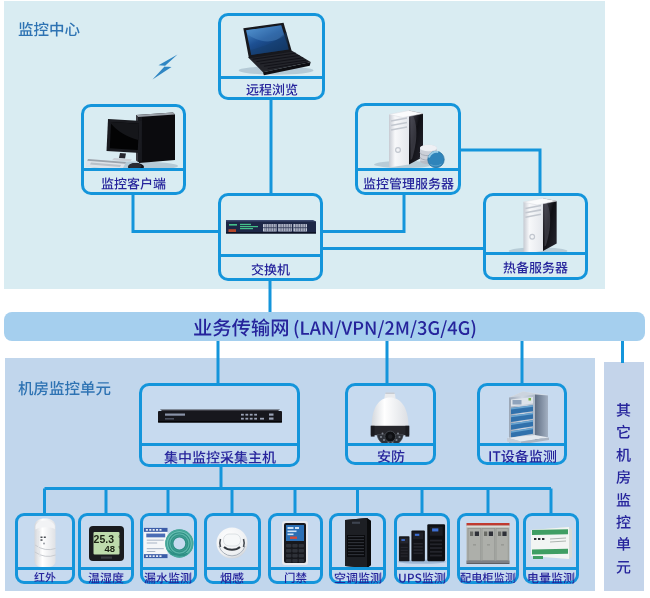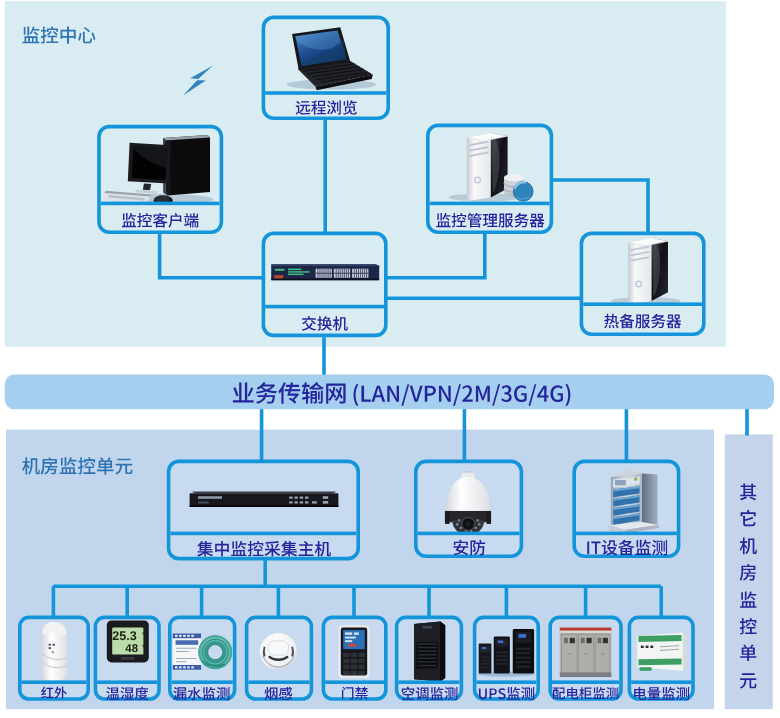--- a/index.html
+++ b/index.html
@@ -366,21 +366,21 @@
 </svg>
       </div>
       <div style="position:absolute;left:0;bottom:0;right:0;height:11px;border-top:3px solid #1495db;display:flex;align-items:center;justify-content:center">
         <svg width="22.0" height="15" viewBox="0 0 22.0 15" class="" style="margin-top:4px">
           <path transform="translate(0,11.4)" fill="#26249c" d="M0.4 -0.7 0.5 0.4C1.6 0.1 3 -0.2 4.4 -0.5L4.3 -1.5C2.8 -1.2 1.4 -0.8 0.4 -0.7ZM0.6 -4.6C0.8 -4.7 1.1 -4.8 2.3 -4.9C1.9 -4.3 1.5 -3.8 1.3 -3.7C0.9 -3.3 0.7 -3 0.4 -3C0.5 -2.7 0.7 -2.2 0.7 -2C1 -2.1 1.5 -2.2 4.4 -2.7C4.4 -2.9 4.4 -3.3 4.4 -3.6L2.2 -3.3C3.1 -4.2 3.9 -5.3 4.7 -6.4L3.7 -7C3.5 -6.6 3.3 -6.2 3 -5.9L1.8 -5.8C2.4 -6.7 3.1 -7.8 3.6 -8.9L2.5 -9.3C2.1 -8 1.2 -6.6 1 -6.3C0.7 -5.9 0.5 -5.7 0.3 -5.6C0.4 -5.3 0.6 -4.8 0.6 -4.6ZM4.5 -0.8V0.2H10.6V-0.8H8.1V-7.3H10.3V-8.3H4.6V-7.3H6.9V-0.8Z M13.4 -9.3C13 -7.4 12.3 -5.6 11.4 -4.4C11.6 -4.3 12 -3.9 12.2 -3.8C12.8 -4.5 13.3 -5.5 13.7 -6.7H15.7C15.5 -5.6 15.2 -4.7 14.9 -3.8C14.4 -4.2 13.9 -4.6 13.4 -4.9L12.8 -4.2C13.3 -3.8 14 -3.3 14.4 -2.9C13.7 -1.6 12.6 -0.7 11.4 -0C11.6 0.1 12.1 0.6 12.2 0.8C14.6 -0.5 16.3 -3.1 16.9 -7.5L16.1 -7.7L15.9 -7.6H14.1C14.2 -8.1 14.3 -8.6 14.4 -9.1ZM17.6 -9.3V0.9H18.7V-4.9C19.5 -4.2 20.4 -3.3 20.8 -2.7L21.7 -3.5C21.1 -4.1 20 -5.2 19.1 -6L18.7 -5.7V-9.3Z"></path>
         </svg>
       </div>
     </div>
 <div style="position:absolute;left:78px;top:513px;width:56px;height:71px;
       border:3px solid #1495db;border-radius:9px;background:#c7daef;box-sizing:border-box">
-      <div style="position:absolute;left:0;top:0;right:0;height:54px;display:flex;justify-content:center;">
+      <div style="position:absolute;left:0;top:0;right:0;height:54px;display:flex;align-items:center;justify-content:center;">
         <svg width="37" height="37" viewBox="0 0 37 37">
 <rect x="1" y="1" width="35" height="35" rx="4" fill="#1a1b1f"></rect>
 <rect x="5.5" y="7" width="26" height="22.5" rx="1" fill="#bedbac"></rect>
 <g fill="#1d2414" font-family="Liberation Sans" font-weight="bold">
 <text x="26" y="17.5" font-size="10.5" text-anchor="end">25.3</text>
 <text x="27" y="27" font-size="9.5" text-anchor="end">48</text>
 <text x="30.5" y="13" font-size="4">C</text>
             <text x="30.5" y="24" font-size="4">%</text>
 </g>
 <rect x="13" y="31.5" width="11" height="2.2" fill="#3a3b40"></rect>

